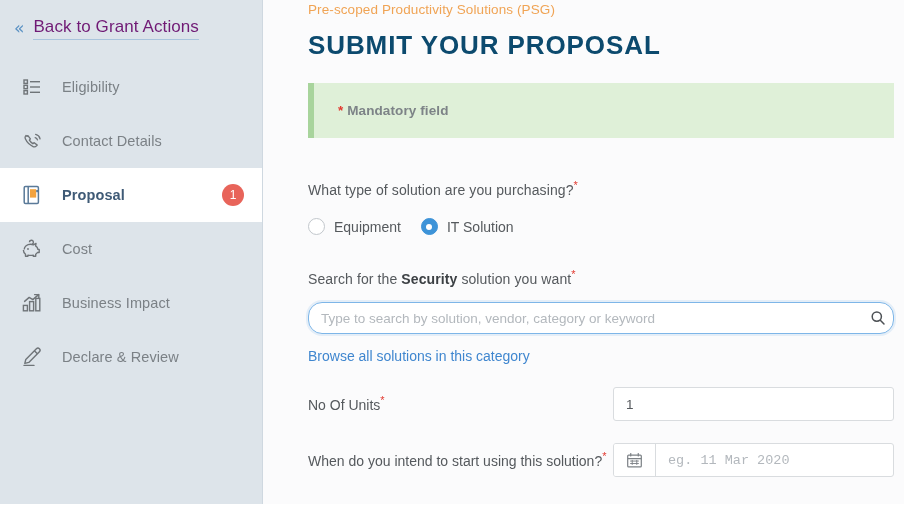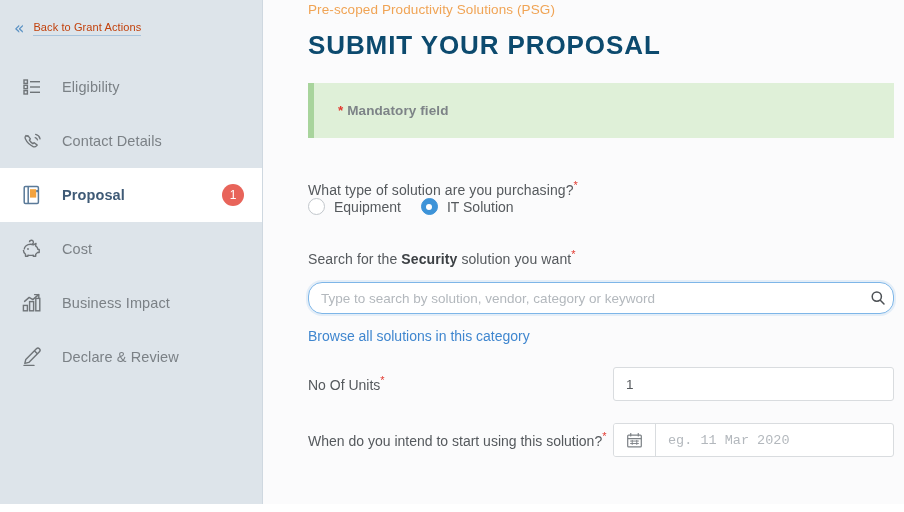--- a/index.html
+++ b/index.html
@@ -34,22 +34,22 @@
     height: 44px;
     cursor: pointer;
   }
   .chev {
     color: #5b92c4;
     font-size: 17px;
     line-height: 1;
     font-family: "DejaVu Sans", sans-serif;
   }
   .back-text {
-    color: #c2410c;
-    font-size: 11px;
+    color: #701a75;
+    font-size: 17px;
     letter-spacing: .1px;
     border-bottom: 1px solid #a9c4dc;
     padding-bottom: 2px;
   }
 
   .nav { margin-top: 16px; }
   .nav-item {
     display: flex;
     align-items: center;
     height: 54px;
@@ -135,20 +135,21 @@
   }
 
   .field-label {
     font-size: 14px;
     color: #55595d;
     letter-spacing: .1px;
   }
   .q1 { margin-top: 44px; }
 
   .radio-row {
+    margin-top: 20px;
     display: flex;
     align-items: center;
     gap: 20px;
   }
   .radio {
     display: flex;
     align-items: center;
     gap: 9px;
     cursor: pointer;
   }

